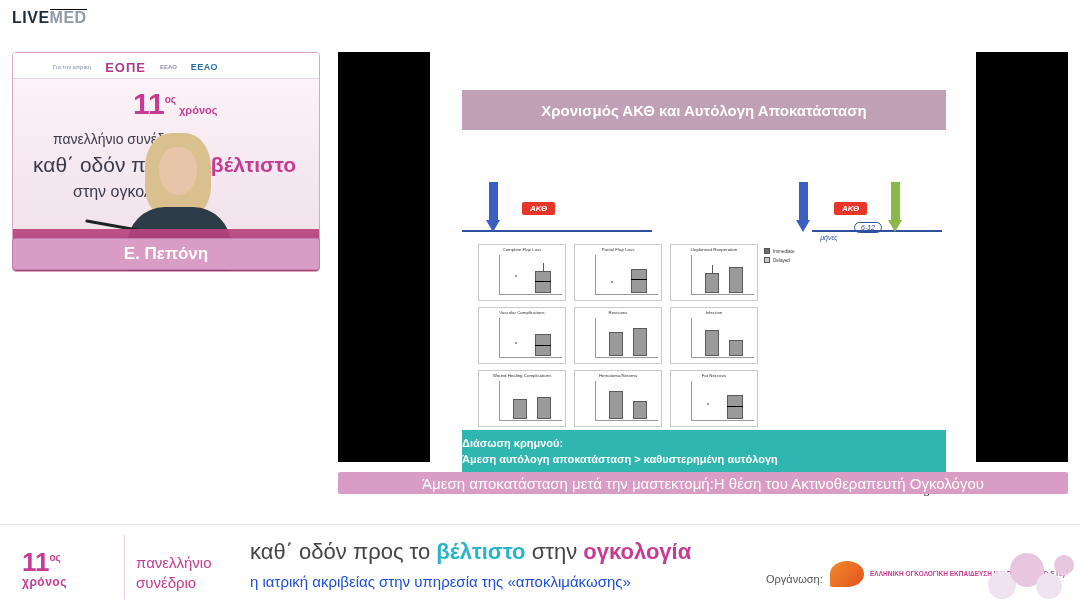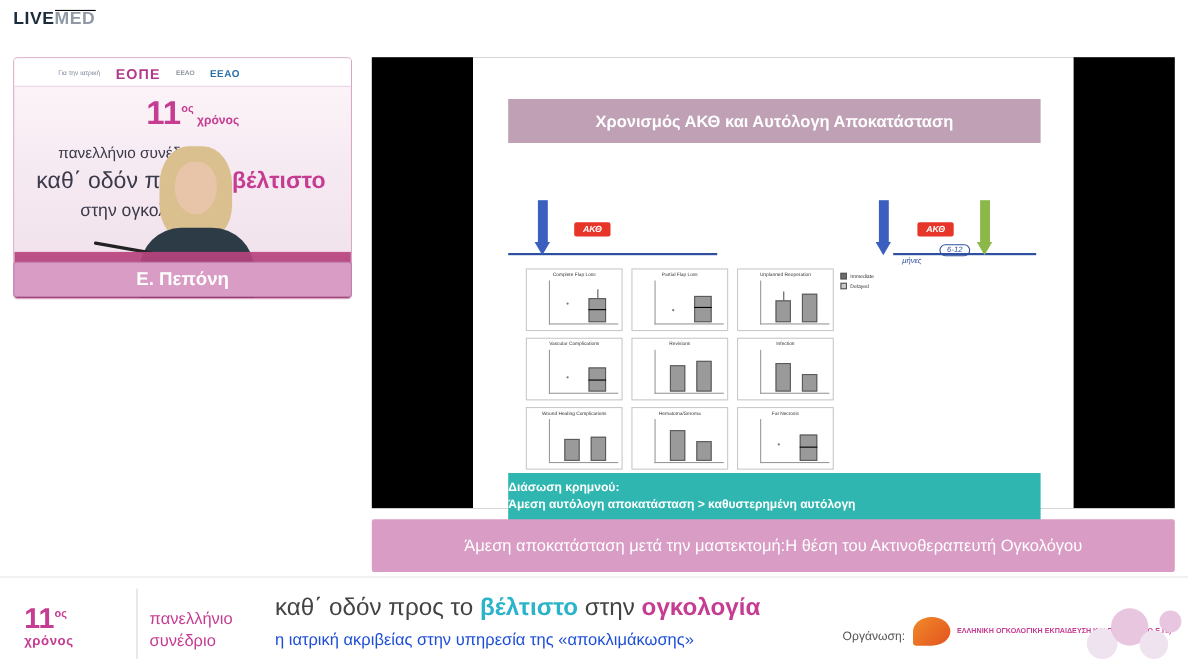--- a/index.html
+++ b/index.html
@@ -186,21 +186,21 @@
     font-size: 11px; font-weight: bold; line-height: 1.45;
   }
   .citation {
     position: absolute; left: 0; top: 432px; width: 546px;
     text-align: right; padding-right: 22px;
     font-size: 11px; color: #111; font-family: "Liberation Serif", serif;
   }
 
   
   .session-bar {
-    position: absolute; left: 338px; top: 472px; width: 730px; height: 48px;
+    position: absolute; left: 338px; top: 472px; width: 730px; height: 22px;
     background: #d99cc4; border-radius: 2px;
     display: flex; align-items: center; justify-content: center;
     color: #ffffff; font-size: 15px;
   }
 
   
   .bottombar {
     position: absolute; left: 0; top: 524px; width: 1080px; height: 68px;
     background: #ffffff; border-top: 1px solid #e6e6e6;
   }

